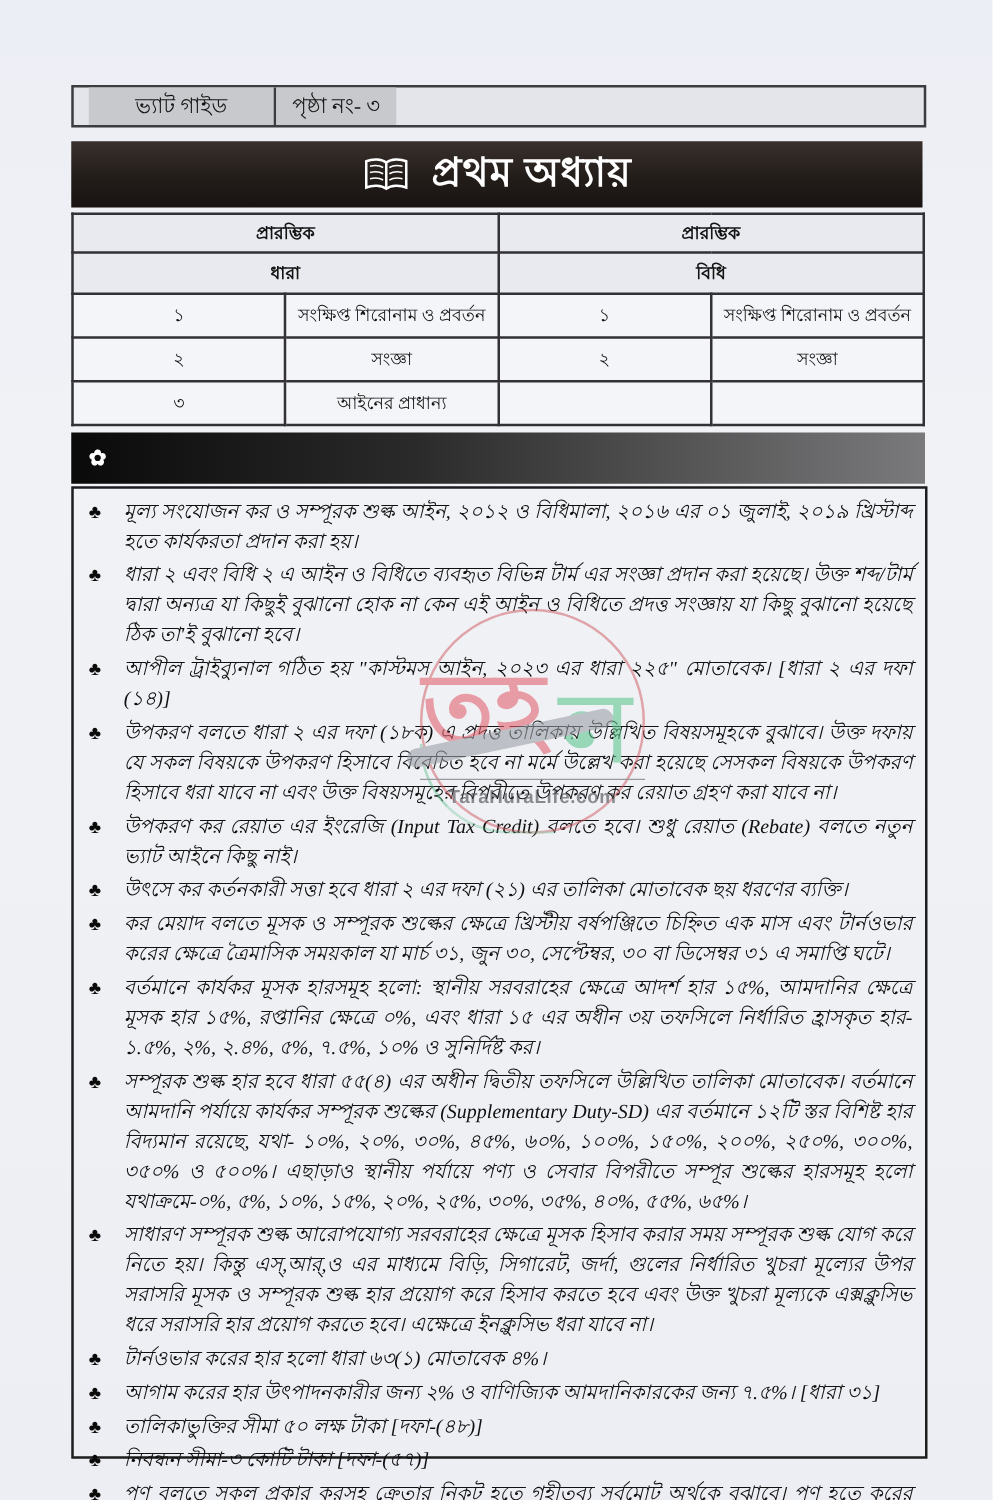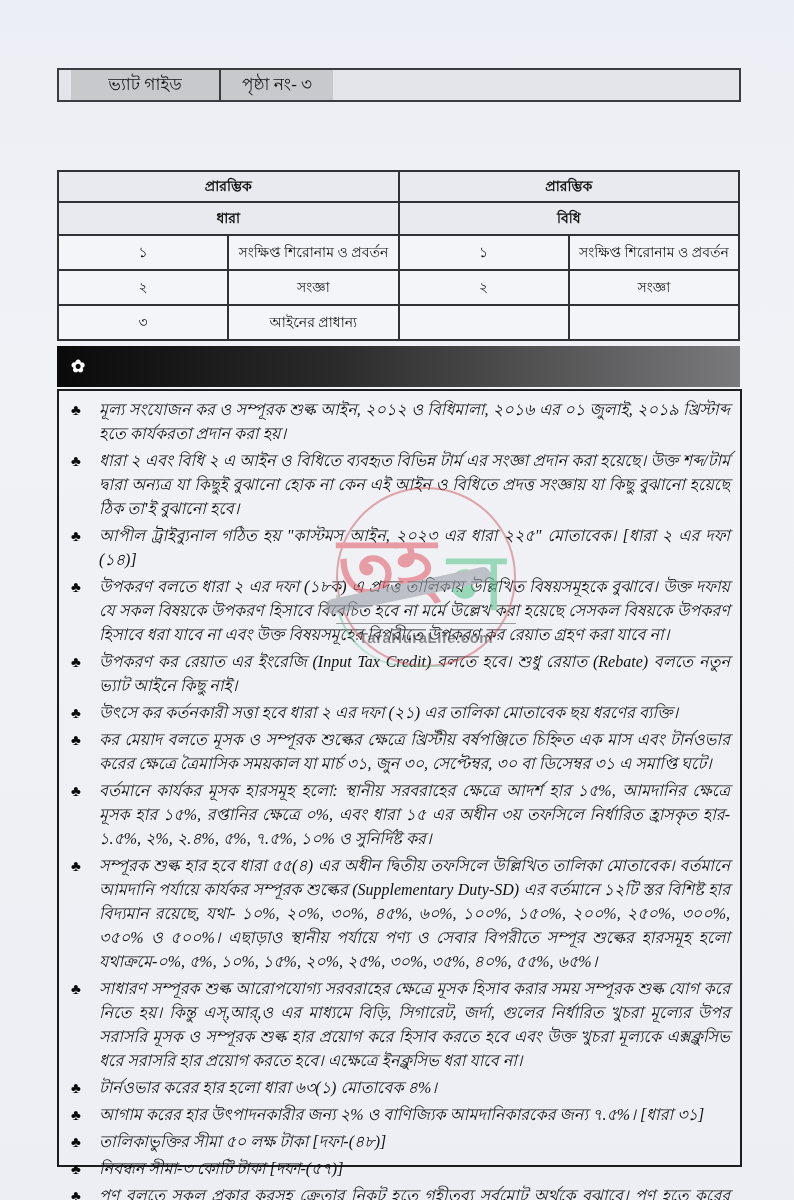--- a/index.html
+++ b/index.html
@@ -12,21 +12,21 @@
     overflow:hidden;
   }
   
   .header-bar{
     position:absolute;top:68px;left:57px;width:684px;height:34px;
     display:flex;border:2px solid #3c3c40;box-sizing:border-box;background:#e4e5ea;padding-left:12px;
   }
   .hcell{display:flex;align-items:center;justify-content:center;font-size:17px;box-sizing:border-box;}
   .hcell-left{width:150px;background:#c8c9cd;border-right:2px solid #3c3c40;}
   .hcell-center{flex:1;background:#e4e5ea;border-right:2px solid #3c3c40;font-weight:bold;}
-  .hcell-right{width:112px;background:#c8c9cd;}
+  .hcell-right{width:96px;background:#c8c9cd;}
   
   .banner{
     position:absolute;top:113px;left:57px;width:681px;height:53px;
     background:linear-gradient(180deg,#38302c 0%,#231d1a 55%,#181312 100%);
     color:#fff;display:flex;align-items:center;justify-content:center;gap:16px;
     font-size:32px;font-weight:bold;letter-spacing:1px;
   }
   .book-icon{display:flex;align-items:center;}
   
   table.toc{
@@ -80,20 +80,30 @@
 </head>
 <body>
 
 <div class="page">
 
   <div class="header-bar">
     <div class="hcell hcell-left">ভ্যাট গাইড</div>
     <div class="hcell hcell-right">পৃষ্ঠা নং- ৩</div>
   </div>
 
+  <div class="banner">
+    <span class="book-icon">
+      <svg width="40" height="28" viewBox="0 0 40 28" fill="none">
+        <path d="M20 4 C16 1 9 1 4 3 L4 24 C9 22 16 22 20 25 C24 22 31 22 36 24 L36 3 C31 1 24 1 20 4 Z" stroke="#ffffff" stroke-width="2" fill="none"></path>
+        <line x1="20" y1="4" x2="20" y2="25" stroke="#ffffff" stroke-width="2"></line>
+        <path d="M7 7 C11 6 15 6.5 17.5 8 M7 12 C11 11 15 11.5 17.5 13 M7 17 C11 16 15 16.5 17.5 18 M22.5 8 C25 6.5 29 6 33 7 M22.5 13 C25 11.5 29 11 33 12 M22.5 18 C25 16.5 29 16 33 17" stroke="#ffffff" stroke-width="1.2"></path>
+      </svg>
+    </span>
+    <span>প্রথম অধ্যায়</span>
+  </div>
 
   <table class="toc">
     <tbody>
         <tr>
       <td class="group" colspan="2">প্রারম্ভিক</td>
       <td class="group" colspan="2">প্রারম্ভিক</td>
     </tr>
     <tr>
       <td class="sub" colspan="2">ধারা</td>
       <td class="sub" colspan="2">বিধি</td>

